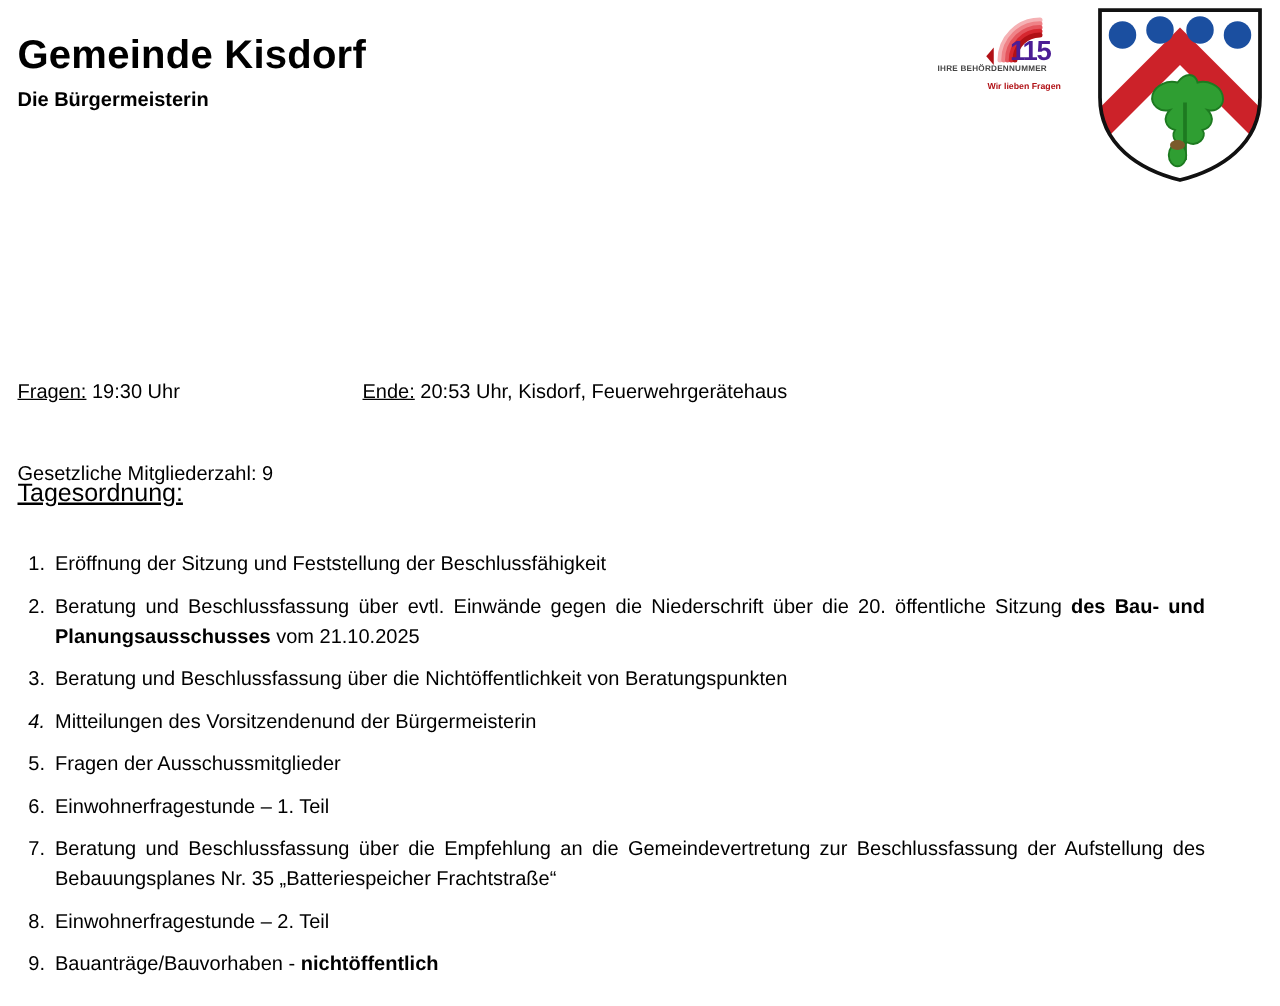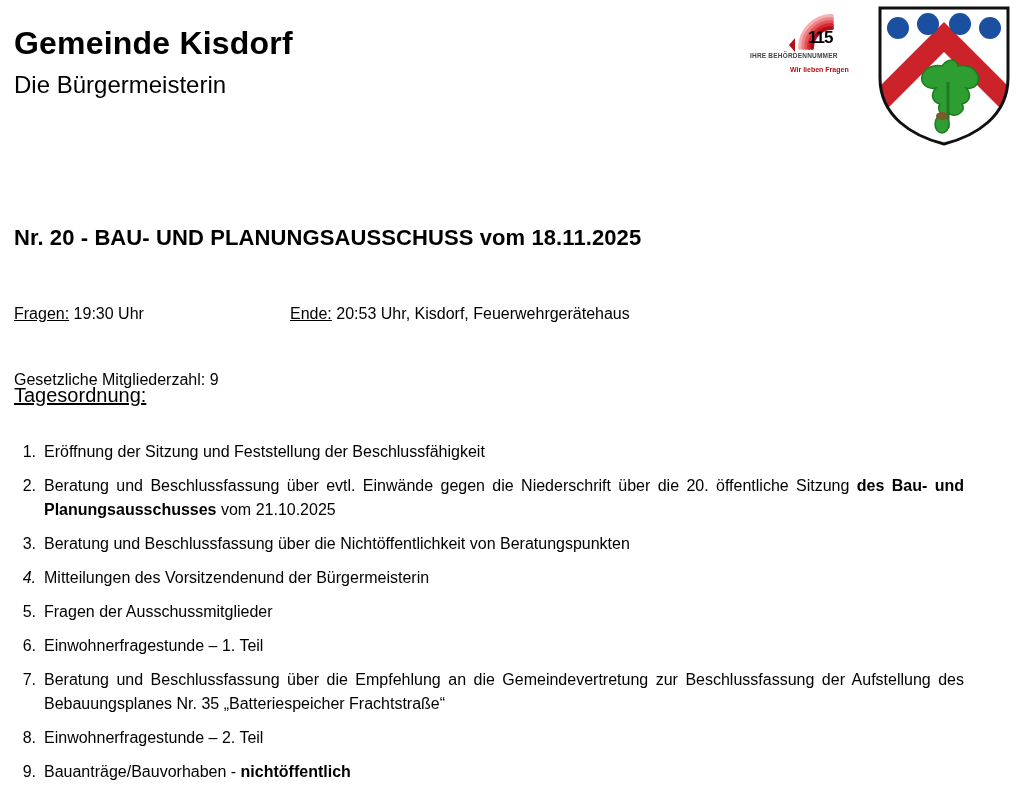--- a/index.html
+++ b/index.html
@@ -34,22 +34,22 @@
     top: 26px;
     font-size: 32px;
     font-weight: bold;
     letter-spacing: 0.2px;
     line-height: 1.12;
   }
   .muni-subtitle {
     position: absolute;
     left: 14px;
     top: 72px;
-    font-size: 24px;
-    font-weight: normal;
+    font-size: 16px;
+    font-weight: bold;
     line-height: 1.12;
     text-align: right;
   }
 
   
   .logo115 {
     position: absolute;
     left: 748px;
     top: 8px;
     width: 120px;
@@ -71,23 +71,23 @@
     top: 58px;
     font-size: 7px;
     font-weight: bold;
     color: #b11116;
     white-space: nowrap;
   }
   .logo115 .num {
     position: absolute;
     left: 60px;
     top: 20px;
-    font-size: 17px;
-    font-weight: bold;
-    color: #000000;
+    font-size: 22px;
+    font-weight: bold;
+    color: #4c1d95;
     letter-spacing: -1px;
   }
 
   
   .coat {
     position: absolute;
     left: 876px;
     top: 4px;
     width: 136px;
     height: 142px;
@@ -220,21 +220,20 @@
           </g>
           <path d="M72 78 L72 124" stroke="#1d7a20" stroke-width="3" fill="none"></path>
           <ellipse cx="66" cy="120" rx="7" ry="9" fill="#2f9e32" stroke="#1d7a20" stroke-width="1.5"></ellipse>
           <ellipse cx="66" cy="112" rx="6" ry="4" fill="#7a5a2a"></ellipse>
         </g>
         <path d="M4 4 L132 4 L132 74 C132 112 100 132 68 140 C36 132 4 112 4 74 Z" fill="none" stroke="#111111" stroke-width="3"></path>
       </svg>
     </div>
   </div>
 
-  <div class="doc-title">Nr. 20 - BAU- UND PLANUNGSAUSSCHUSS vom 18.11.2025</div>
 
   <div class="time-row">
     <div class="time-begin">
       <span class="lbl">Fragen:</span>
       <span>19:30 Uhr</span>
     </div>
     <div class="time-end">
       <span class="lbl">Ende:</span>
       <span>20:53 Uhr, Kisdorf, Feuerwehrgerätehaus</span>
     </div>

